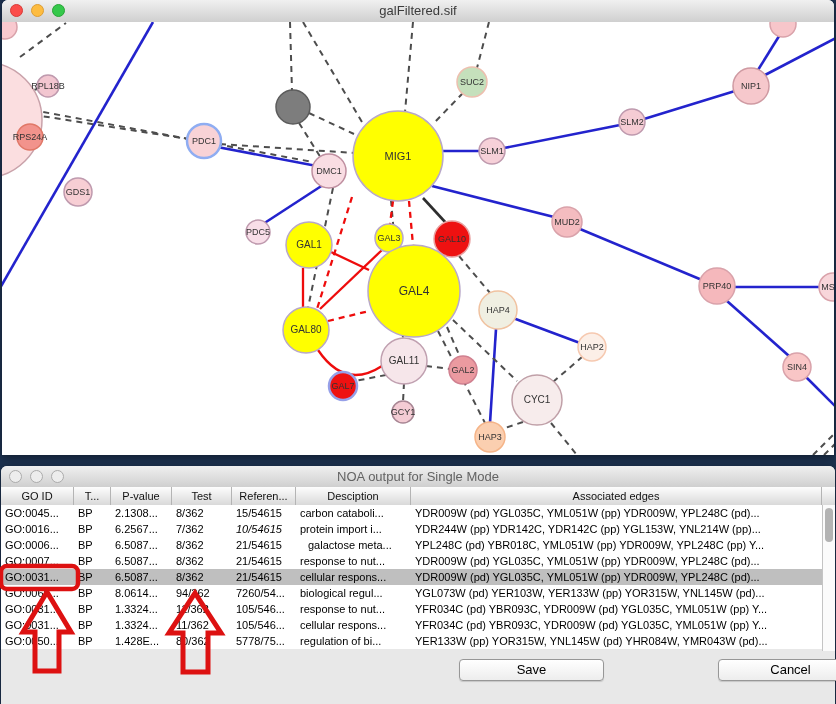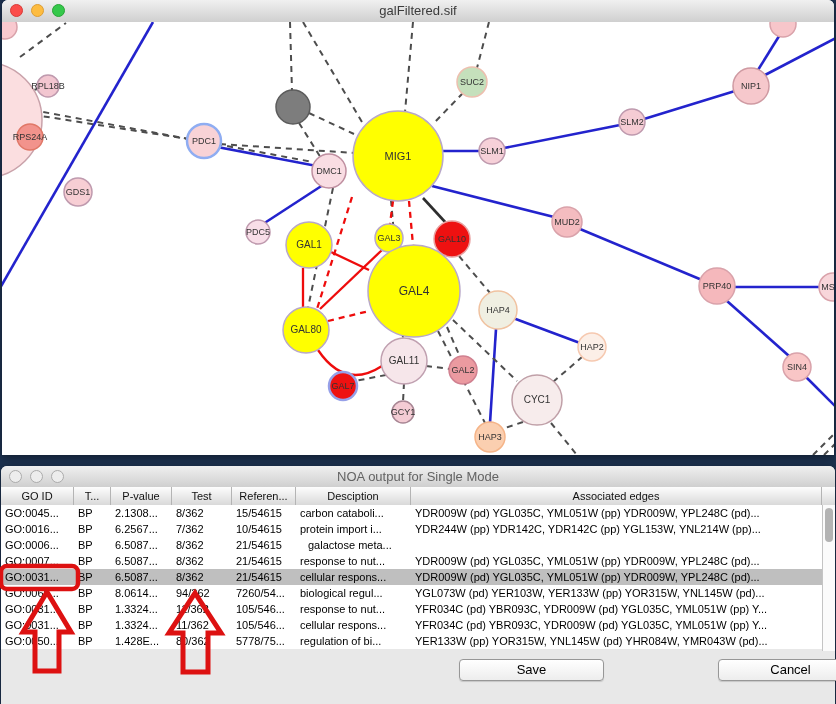--- a/index.html
+++ b/index.html
@@ -200,31 +200,32 @@
         <div class="cell" style="left: 171px; width: 60px;">8/362</div>
         <div class="cell" style="left: 231px; width: 64px;">15/54615</div>
         <div class="cell" style="left: 295px; width: 115px;">carbon cataboli...</div>
         <div class="cell" style="left: 410px; width: 411px;">YDR009W (pd) YGL035C, YML051W (pp) YDR009W, YPL248C (pd)...</div>
       </div>
       <div class="trow">
         <div class="cell" style="left: 0px; width: 73px;">GO:0016...</div>
         <div class="cell" style="left: 73px; width: 37px;">BP</div>
         <div class="cell" style="left: 110px; width: 61px;">6.2567...</div>
         <div class="cell" style="left: 171px; width: 60px;">7/362</div>
-        <div class="cell" style="left: 231px; width: 64px;">10/54615</div>
+        <div class="cell" style="left: 231px; width: 64px; font-style: italic;">10/54615</div>
         <div class="cell" style="left: 295px; width: 115px;">protein import i...</div>
         <div class="cell" style="left: 410px; width: 411px;">YDR244W (pp) YDR142C, YDR142C (pp) YGL153W, YNL214W (pp)...</div>
       </div>
       <div class="trow">
         <div class="cell" style="left: 0px; width: 73px;">GO:0006...</div>
         <div class="cell" style="left: 73px; width: 37px;">BP</div>
         <div class="cell" style="left: 110px; width: 61px;">6.5087...</div>
         <div class="cell" style="left: 171px; width: 60px;">8/362</div>
         <div class="cell" style="left: 231px; width: 64px;">21/54615</div>
         <div class="cell" style="left: 303px; width: 115px;">galactose meta...</div>
+        <div class="cell" style="left: 410px; width: 411px;">YPL248C (pd) YBR018C, YML051W (pp) YDR009W, YPL248C (pp) Y...</div>
       </div>
       <div class="trow">
         <div class="cell" style="left: 0px; width: 73px;">GO:0007...</div>
         <div class="cell" style="left: 73px; width: 37px;">BP</div>
         <div class="cell" style="left: 110px; width: 61px;">6.5087...</div>
         <div class="cell" style="left: 171px; width: 60px;">8/362</div>
         <div class="cell" style="left: 231px; width: 64px;">21/54615</div>
         <div class="cell" style="left: 295px; width: 115px;">response to nut...</div>
         <div class="cell" style="left: 410px; width: 411px;">YDR009W (pd) YGL035C, YML051W (pp) YDR009W, YPL248C (pd)...</div>
       </div>

